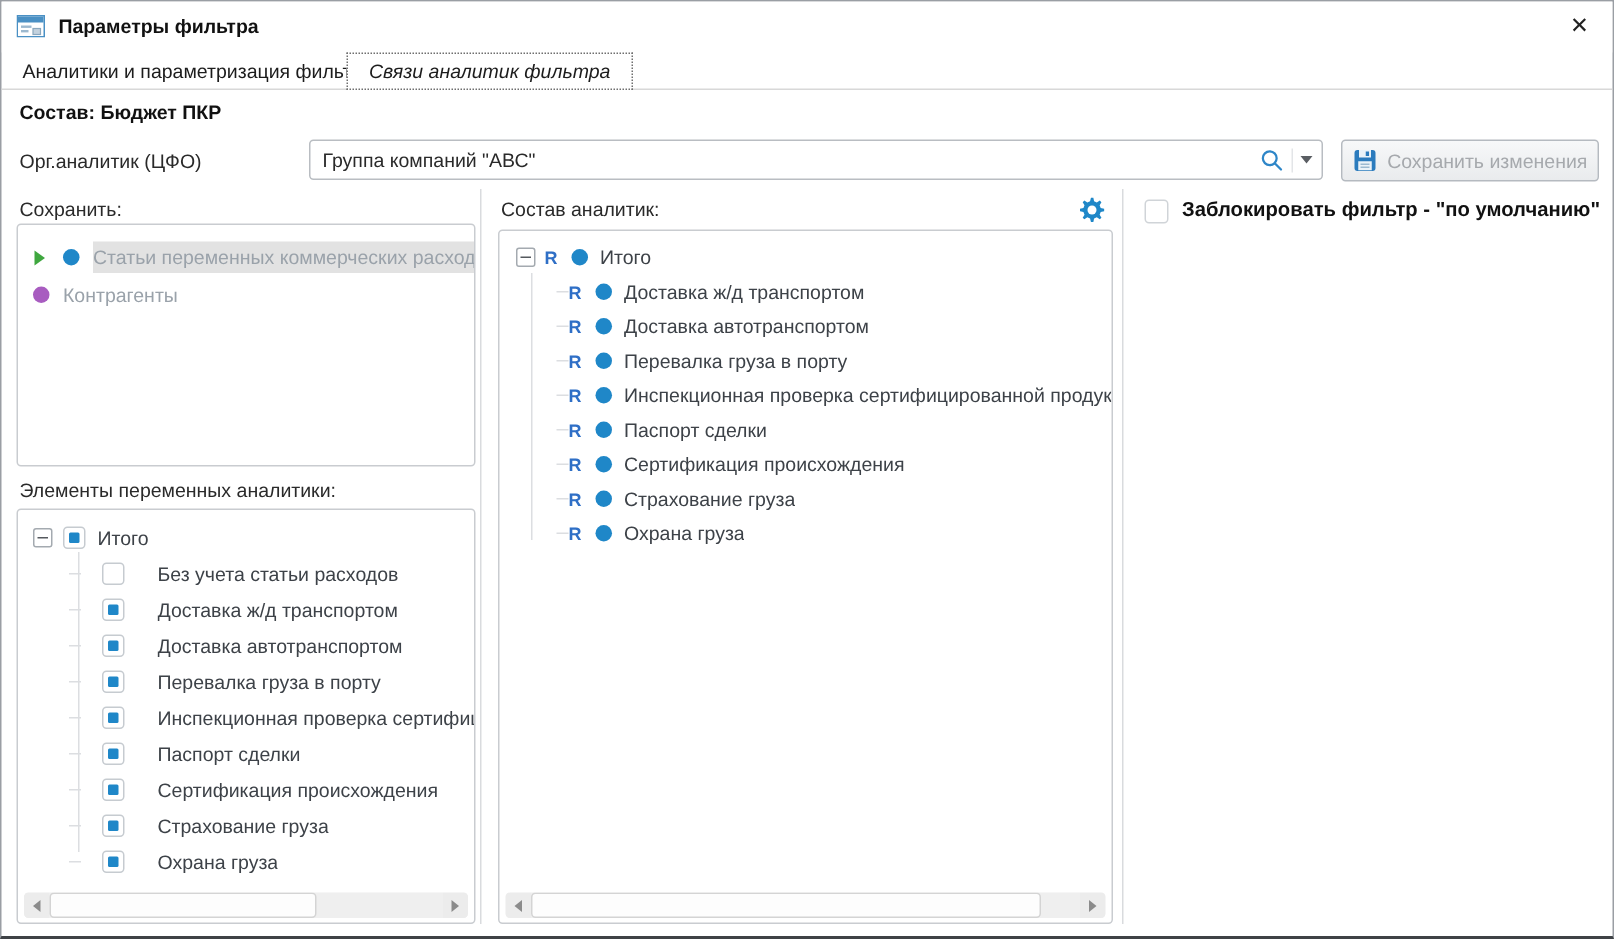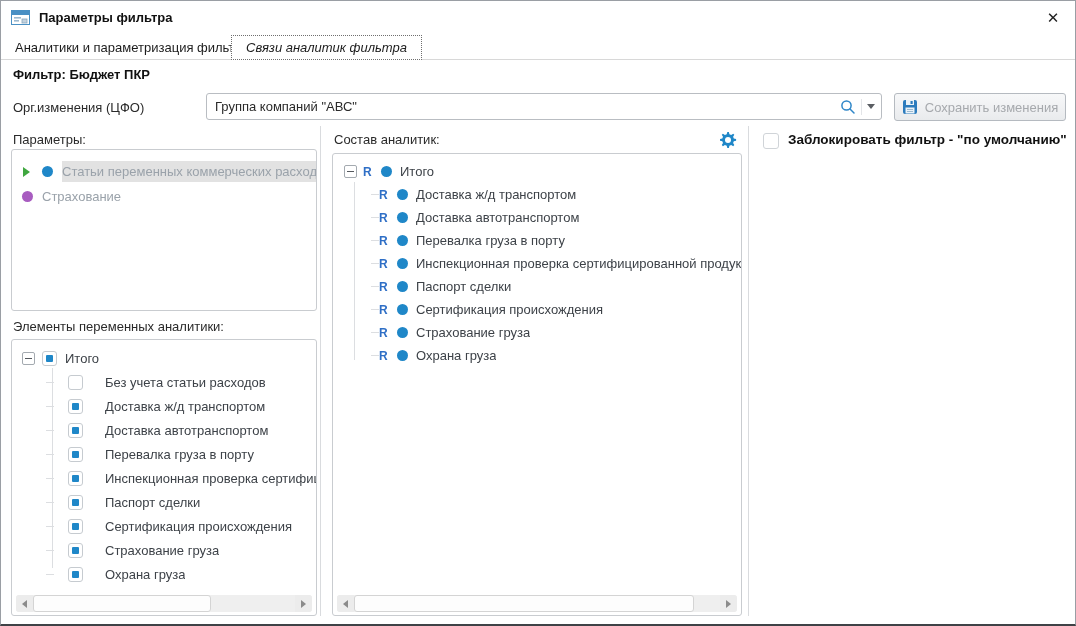--- a/index.html
+++ b/index.html
@@ -132,23 +132,23 @@
     </svg>
     <span class="title">Параметры фильтра</span>
     <div class="close-btn">✕</div>
   </div>
 
   <div class="tabstrip">
     <div class="tab inactive">Аналитики и параметризация фильтра</div>
     <div class="tab active">Связи аналитик фильтра</div>
   </div>
 
-  <div class="filter-title">Фильтр: Бюджет ПКР</div>
-
-  <div class="org-label">Орг.изменения (ЦФО)</div>
+  <div class="filter-title">Состав: Бюджет ПКР</div>
+
+  <div class="org-label">Орг.аналитик (ЦФО)</div>
   <div class="org-combo">
     <input class="org-input" value="Группа компаний &quot;АВС&quot;" style="">
     <div class="combo-icons">
       <svg width="16" height="16" viewBox="0 0 16 16">
         <circle cx="6.5" cy="6.5" r="4.6" fill="none" stroke="#2e86c8" stroke-width="1.5"></circle>
         <line x1="10" y1="10" x2="14" y2="14" stroke="#2e86c8" stroke-width="1.5" stroke-linecap="round"></line>
       </svg>
       <div class="combo-sep"></div>
       <div class="caret-down"></div>
     </div>
@@ -162,33 +162,33 @@
       <rect x="3.5" y="8.5" width="9" height="6" fill="#eaf2f8"></rect>
       <line x1="5" y1="10.5" x2="11" y2="10.5" stroke="#9bb9d0" stroke-width="1"></line>
       <line x1="5" y1="12.5" x2="11" y2="12.5" stroke="#9bb9d0" stroke-width="1"></line>
     </svg>
     <span>Сохранить изменения</span>
   </div>
 
   <div class="vdiv d1"></div>
   <div class="vdiv d2"></div>
 
-  <div class="panel-label" style="left:12px; top:131px;">Параметры:</div>
+  <div class="panel-label" style="left:12px; top:131px;">Сохранить:</div>
   <div class="box analytics">
     <div class="alist">
       <div class="arow selected">
         <span class="lead">
             <span class="play"></span>
           </span>
         <span class="dot" style="background: rgb(31, 135, 200);"></span>
         <span class="sel-bg">Статьи переменных коммерческих расходов</span>
       </div>
       <div class="arow plain">
         <span class="dot" style="background: rgb(168, 92, 192);"></span>
-        <span>Страхование</span>
+        <span>Контрагенты</span>
       </div>
     </div>
   </div>
 
   <div class="panel-label" style="left:12px; top:318px;">Элементы переменных аналитики:</div>
   <div class="box elements">
     <div class="tree">
       <div class="vline"></div>
       <div class="trow root">
         <span class="expander"></span>

